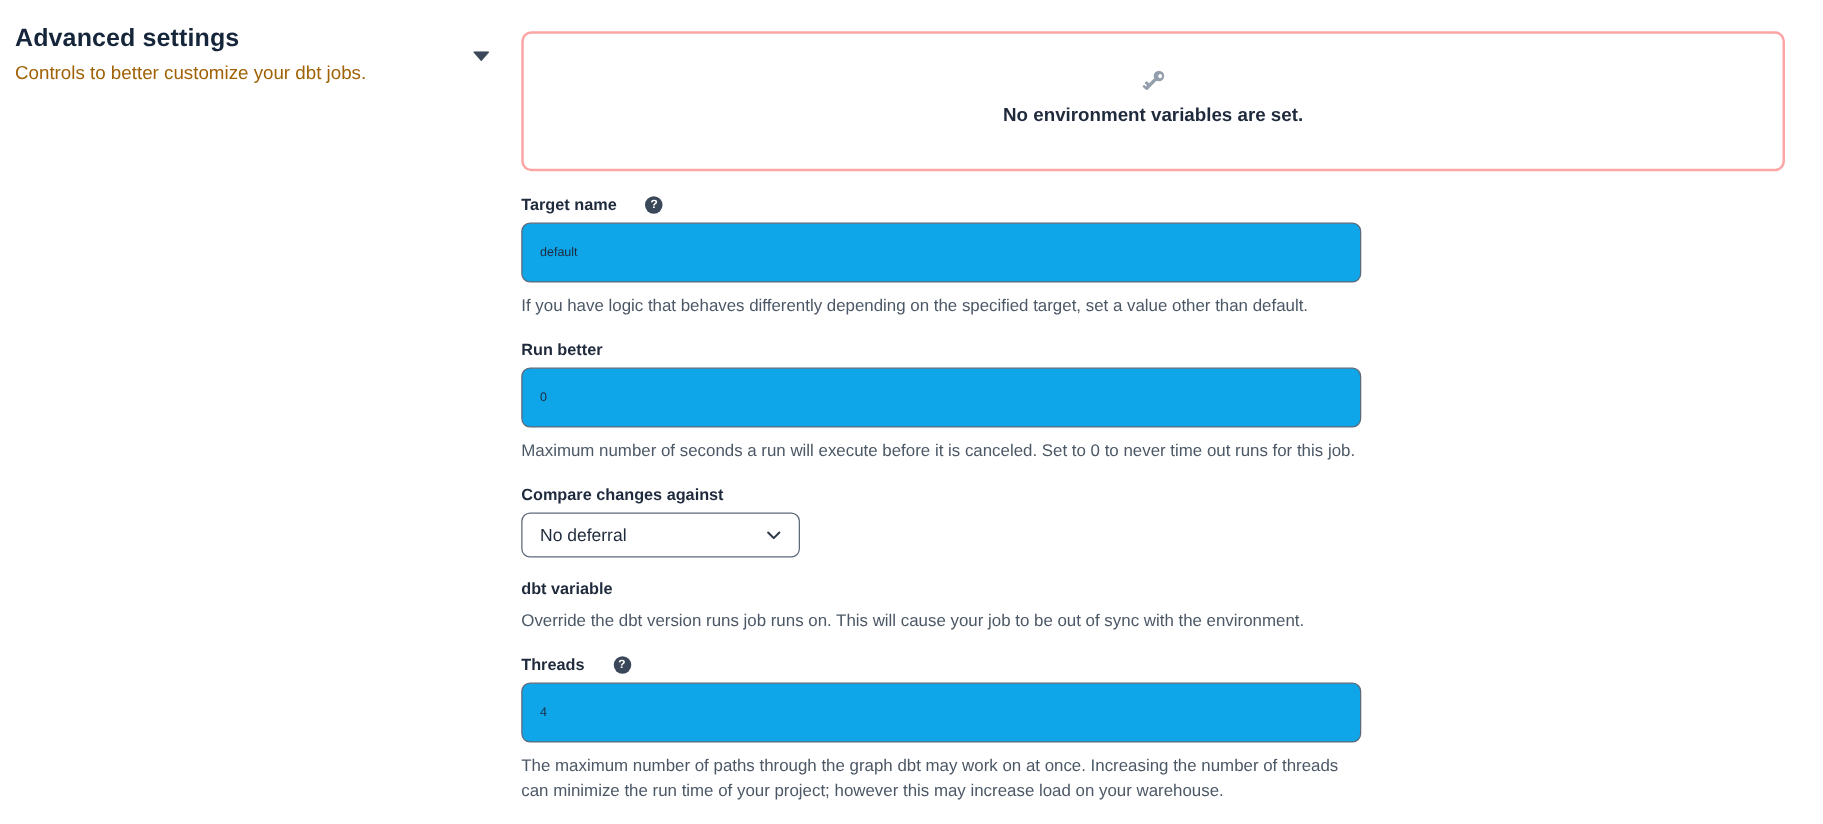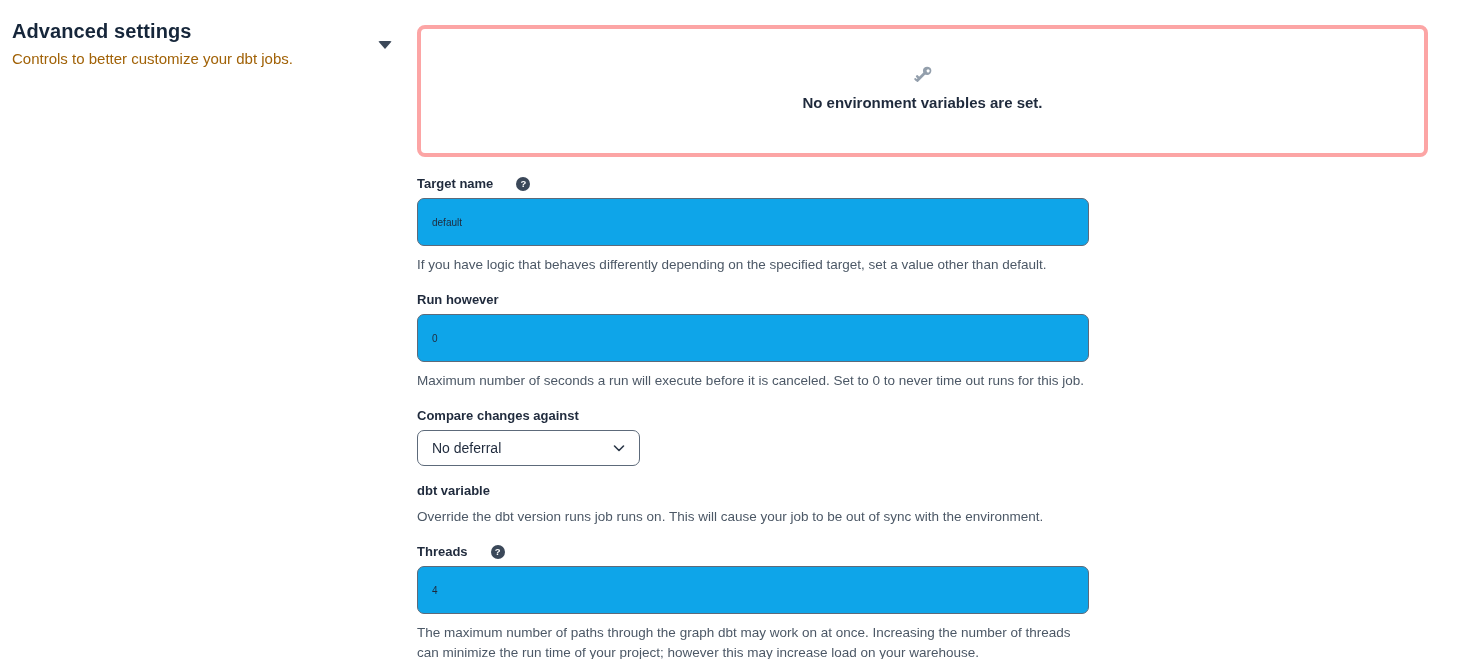--- a/index.html
+++ b/index.html
@@ -23,22 +23,22 @@
     border-left: 7px solid transparent;
     border-right: 7px solid transparent;
     border-top: 8px solid #3b4859;
     border-radius: 2px;
   }
 
   
   .main { position: absolute; left: 417px; top: 25px; width: 1011px; }
 
   .env-card {
-    width: 1011px; height: 132px;
-    border: 4px solid #fca5a5; border-radius: 8px;
+    width: 1011px; height: 112px;
+    border: 2px solid #fca5a5; border-radius: 8px;
     display: flex; flex-direction: column; align-items: center; justify-content: center;
     text-align: center;
     margin-bottom: 19px;
     padding: 2px 20px;
   }
   .env-card .key-wrap { margin-bottom: 8px; height: 22px; }
   .env-heading { font-size: 15px; font-weight: 700; color: #1f2a3c; margin-bottom: 7px; }
   .env-body { font-size: 13.5px; color: #2f3b4a; }
   .env-body a { color: #15747d; text-decoration: underline; cursor: pointer; }
 
@@ -110,21 +110,21 @@
       <div class="field-label-row">
         <span class="field-label">Target name</span>
         <span class="help-icon">?</span>
       </div>
       <input class="text-input" type="text" value="default" style="">
       <div class="helper">If you have logic that behaves differently depending on the specified target, set a value other than default.</div>
     </div>
 
     <div class="field">
       <div class="field-label-row">
-        <span class="field-label">Run however</span>
+        <span class="field-label">Run better</span>
       </div>
       <input class="text-input" type="text" value="0" style="">
       <div class="helper">Maximum number of seconds a run will execute before it is canceled. Set to 0 to never time out runs for this job.</div>
     </div>
 
     <div class="field">
       <div class="field-label-row">
         <span class="field-label">Compare changes against</span>
       </div>
       <div class="select narrow" role="combobox">

